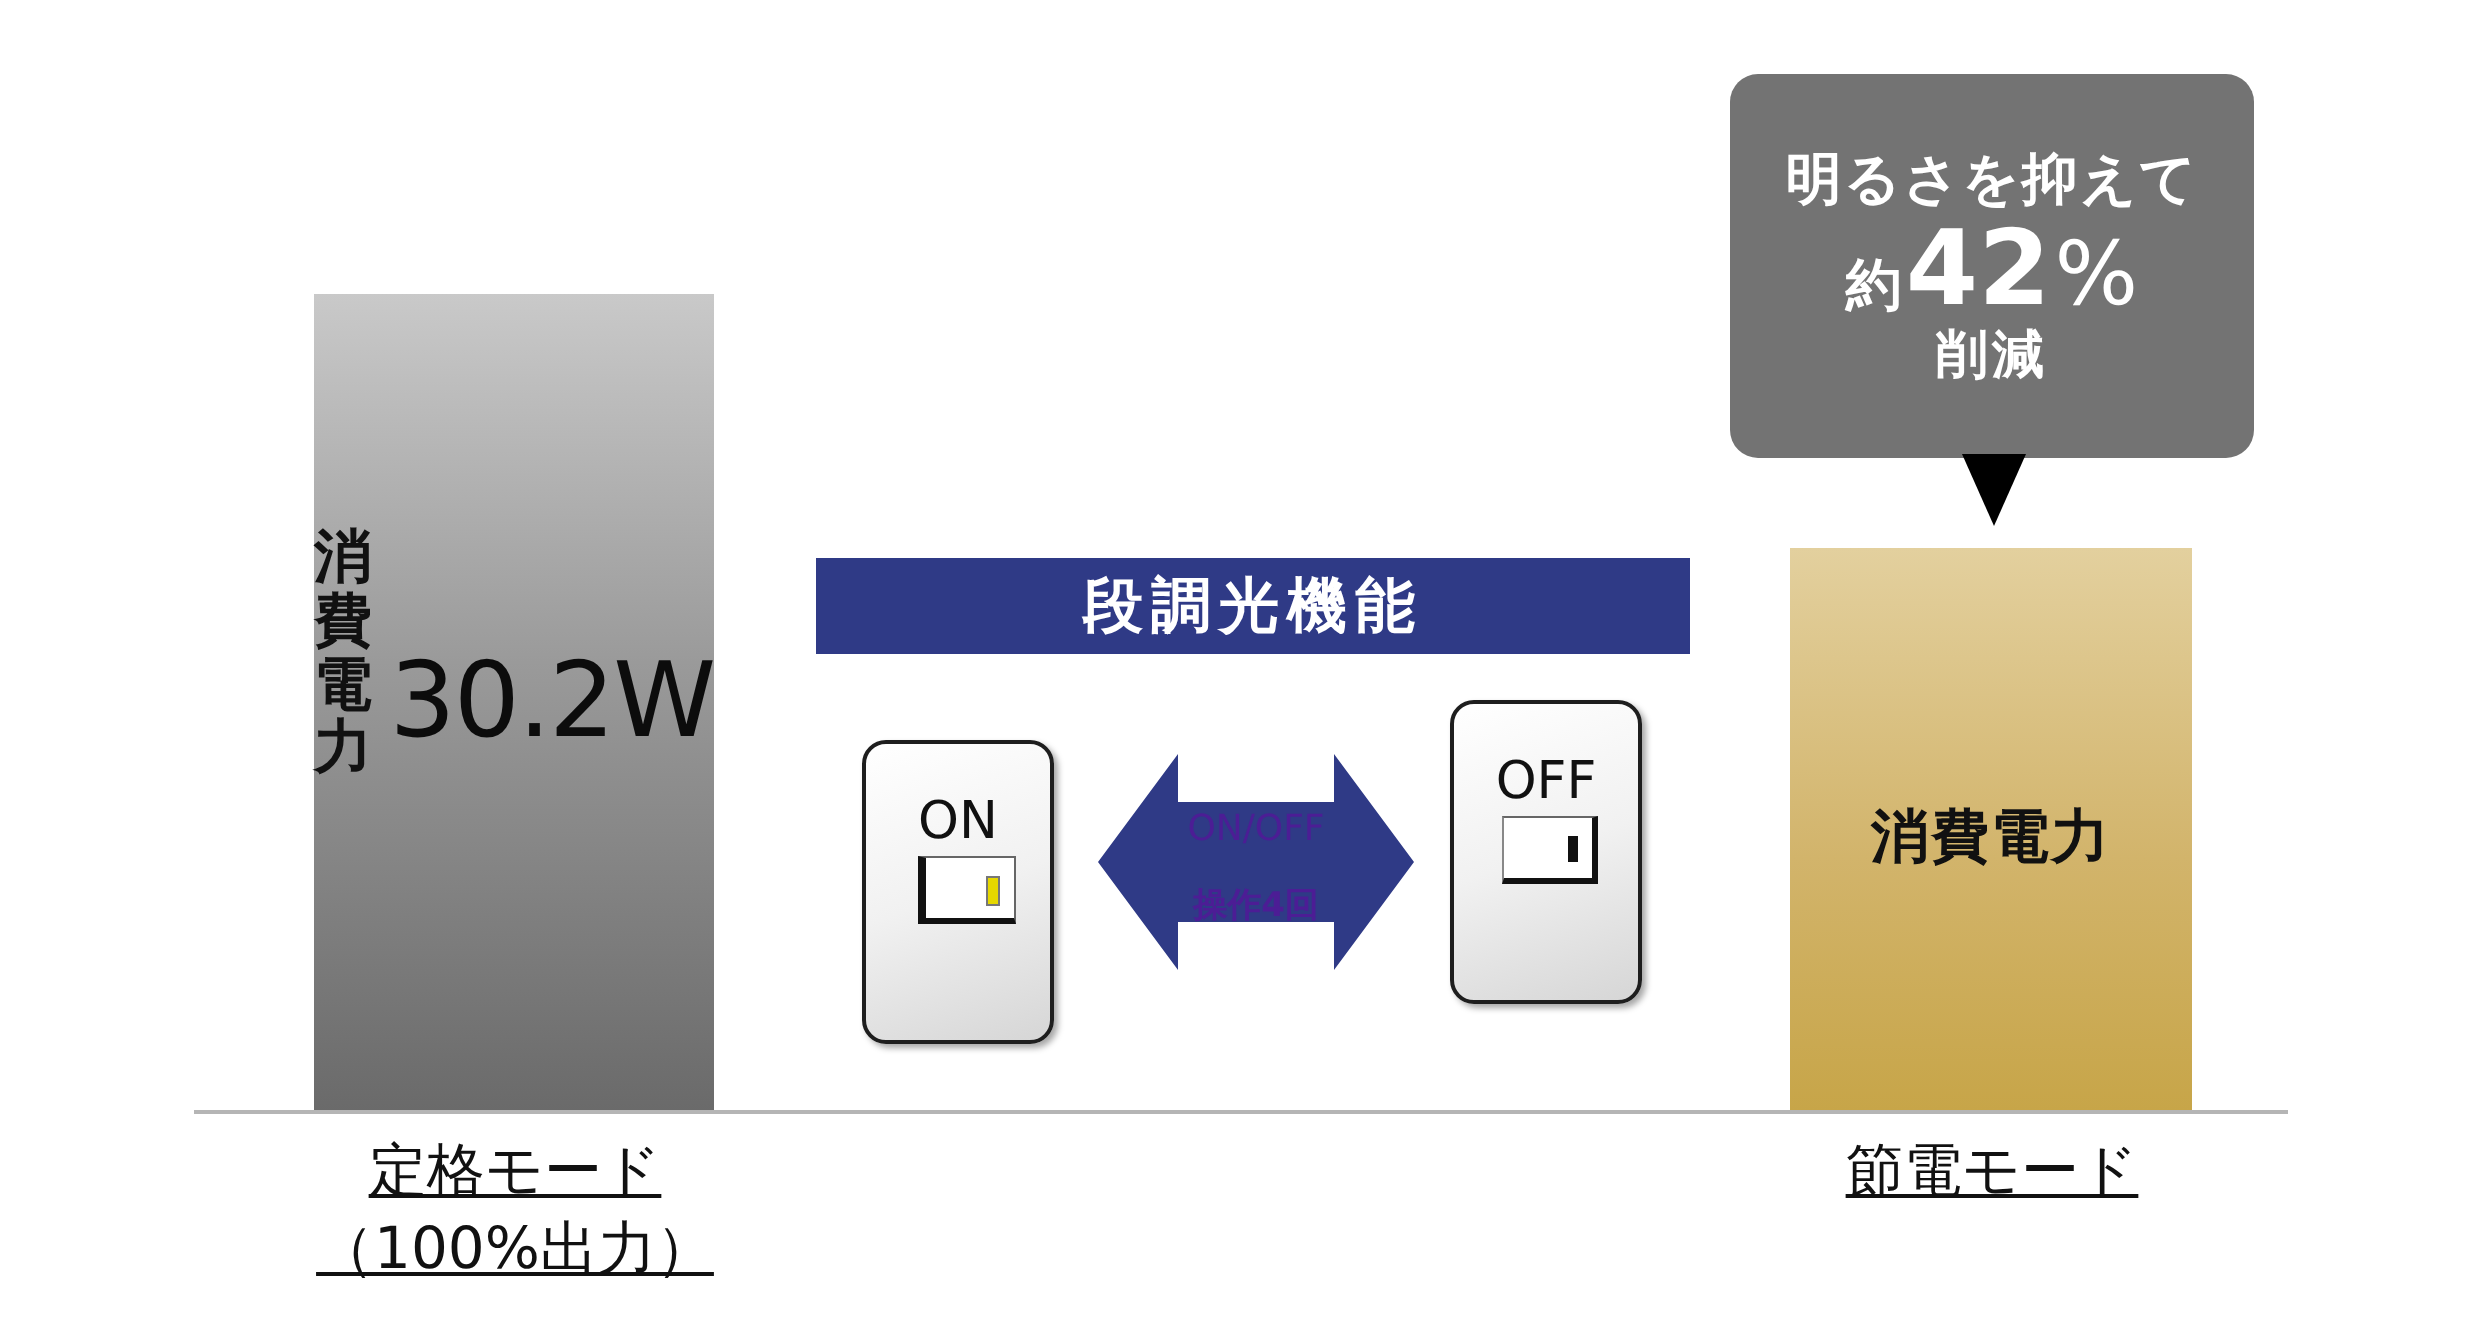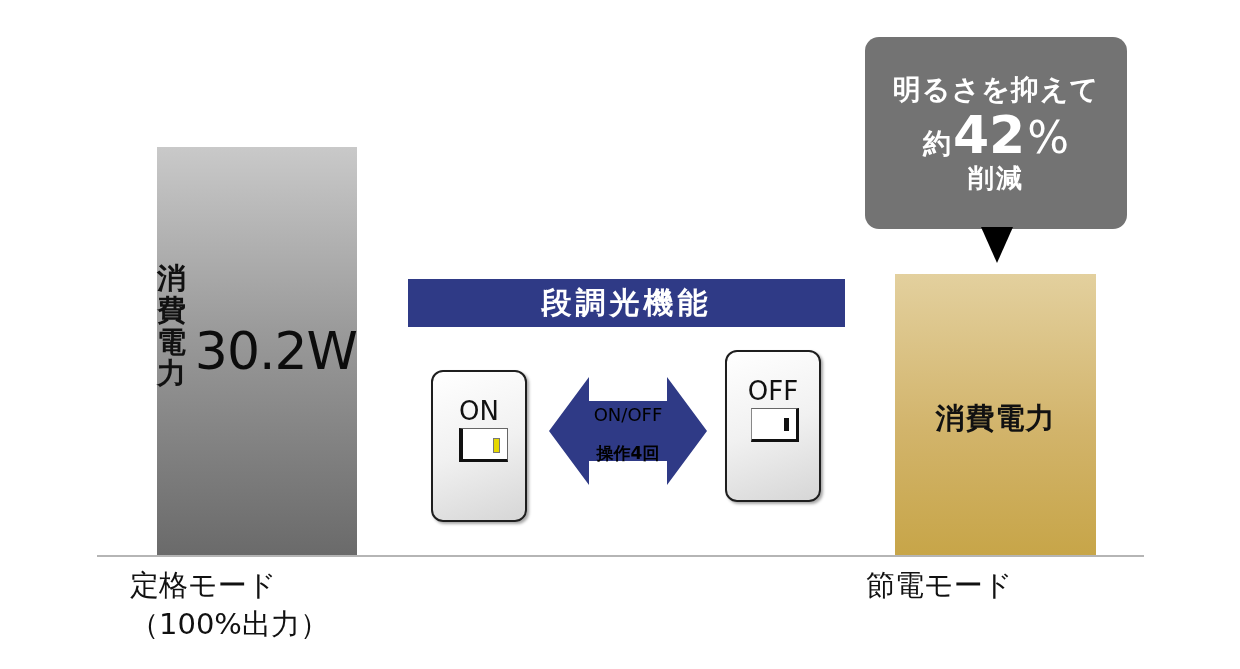--- a/index.html
+++ b/index.html
@@ -13,21 +13,21 @@
       background: linear-gradient(to bottom, #c9c9c9 0%, #9a9a9a 45%, #6a6a6a 100%); }
     .bar-eco { left: 895px; top: 274px; width: 201px; height: 282px;
       background: linear-gradient(to bottom, #e3d09e 0%, #d2b46b 55%, #c7a548 100%); }
     .bar-label { font-size: 29px; font-weight: bold; letter-spacing: 1px; color: #111; line-height: 1.1; }
     .bar-value { font-size: 52px; color: #0c0c0c; line-height: 1.1; letter-spacing: -1px; font-family: "DejaVu Sans", sans-serif; }
     .bar-standard .bar-label { margin-top: -50px; }
     .bar-eco .bar-label { margin-top: 8px; }
 
     .baseline { left: 97px; top: 555px; width: 1047px; height: 2px; background: #b5b5b5; }
 
-    .cat-label { position: absolute; font-size: 29px; color: #111; line-height: 1.35; }
+    .cat-label { position: absolute; text-align: center; font-size: 29px; color: #111; line-height: 1.35; text-decoration: underline; }
     .cat-standard { left: 130px; top: 566px; width: 255px; }
     .cat-eco { left: 866px; top: 566px; width: 260px; }
 
     
     .callout { left: 865px; top: 37px; width: 262px; height: 192px; background: #737373; border-radius: 14px;
       color: #fff; display: flex; flex-direction: column; align-items: center; justify-content: center; }
     .callout-tail { left: 981px; top: 227px; width: 0; height: 0;
       border-left: 16px solid transparent; border-right: 16px solid transparent; border-top: 36px solid #000; }
     .callout-line1 { font-size: 28px; font-weight: bold; letter-spacing: 1px; line-height: 1.2; }
     .callout-line2 { font-size: 28px; font-weight: bold; line-height: 1.1; display: flex; align-items: baseline; }
@@ -49,21 +49,21 @@
     .rocker { position: absolute; top: 56px; left: 26px; width: 44px; height: 30px; background: #fff;
       border-top: 1px solid #666; border-right: 1px solid #666; }
     .switch-on .rocker { border-left: 4px solid #111; border-bottom: 3px solid #111; }
     .switch-off .rocker { left: 24px; border-left: 1px solid #888; border-bottom: 3px solid #111; border-right: 3px solid #111; }
     .indicator { position: absolute; top: 9px; right: 7px; width: 5px; height: 13px; }
     .switch-on .indicator { background: #e6d800; border: 1px solid #777; }
     .switch-off .indicator { background: #111; }
 
     
     .arrow { left: 549px; top: 377px; width: 158px; height: 108px; }
-    .arrow-text { position: absolute; left: 549px; top: 405px; width: 158px; text-align: center; color: #000000; line-height: 1.15; }
+    .arrow-text { position: absolute; left: 549px; top: 405px; width: 158px; text-align: center; color: #4c1d95; line-height: 1.15; }
     .arrow-t1 { font-size: 18px; }
     .arrow-t2 { font-size: 17px; font-weight: bold; margin-top: 18px; }
   </style>
 </head>
 <body>
 
 <div class="bar bar-standard">
   <div class="bar-label">消費電力</div>
   <div class="bar-value">30.2W</div>
 </div>

